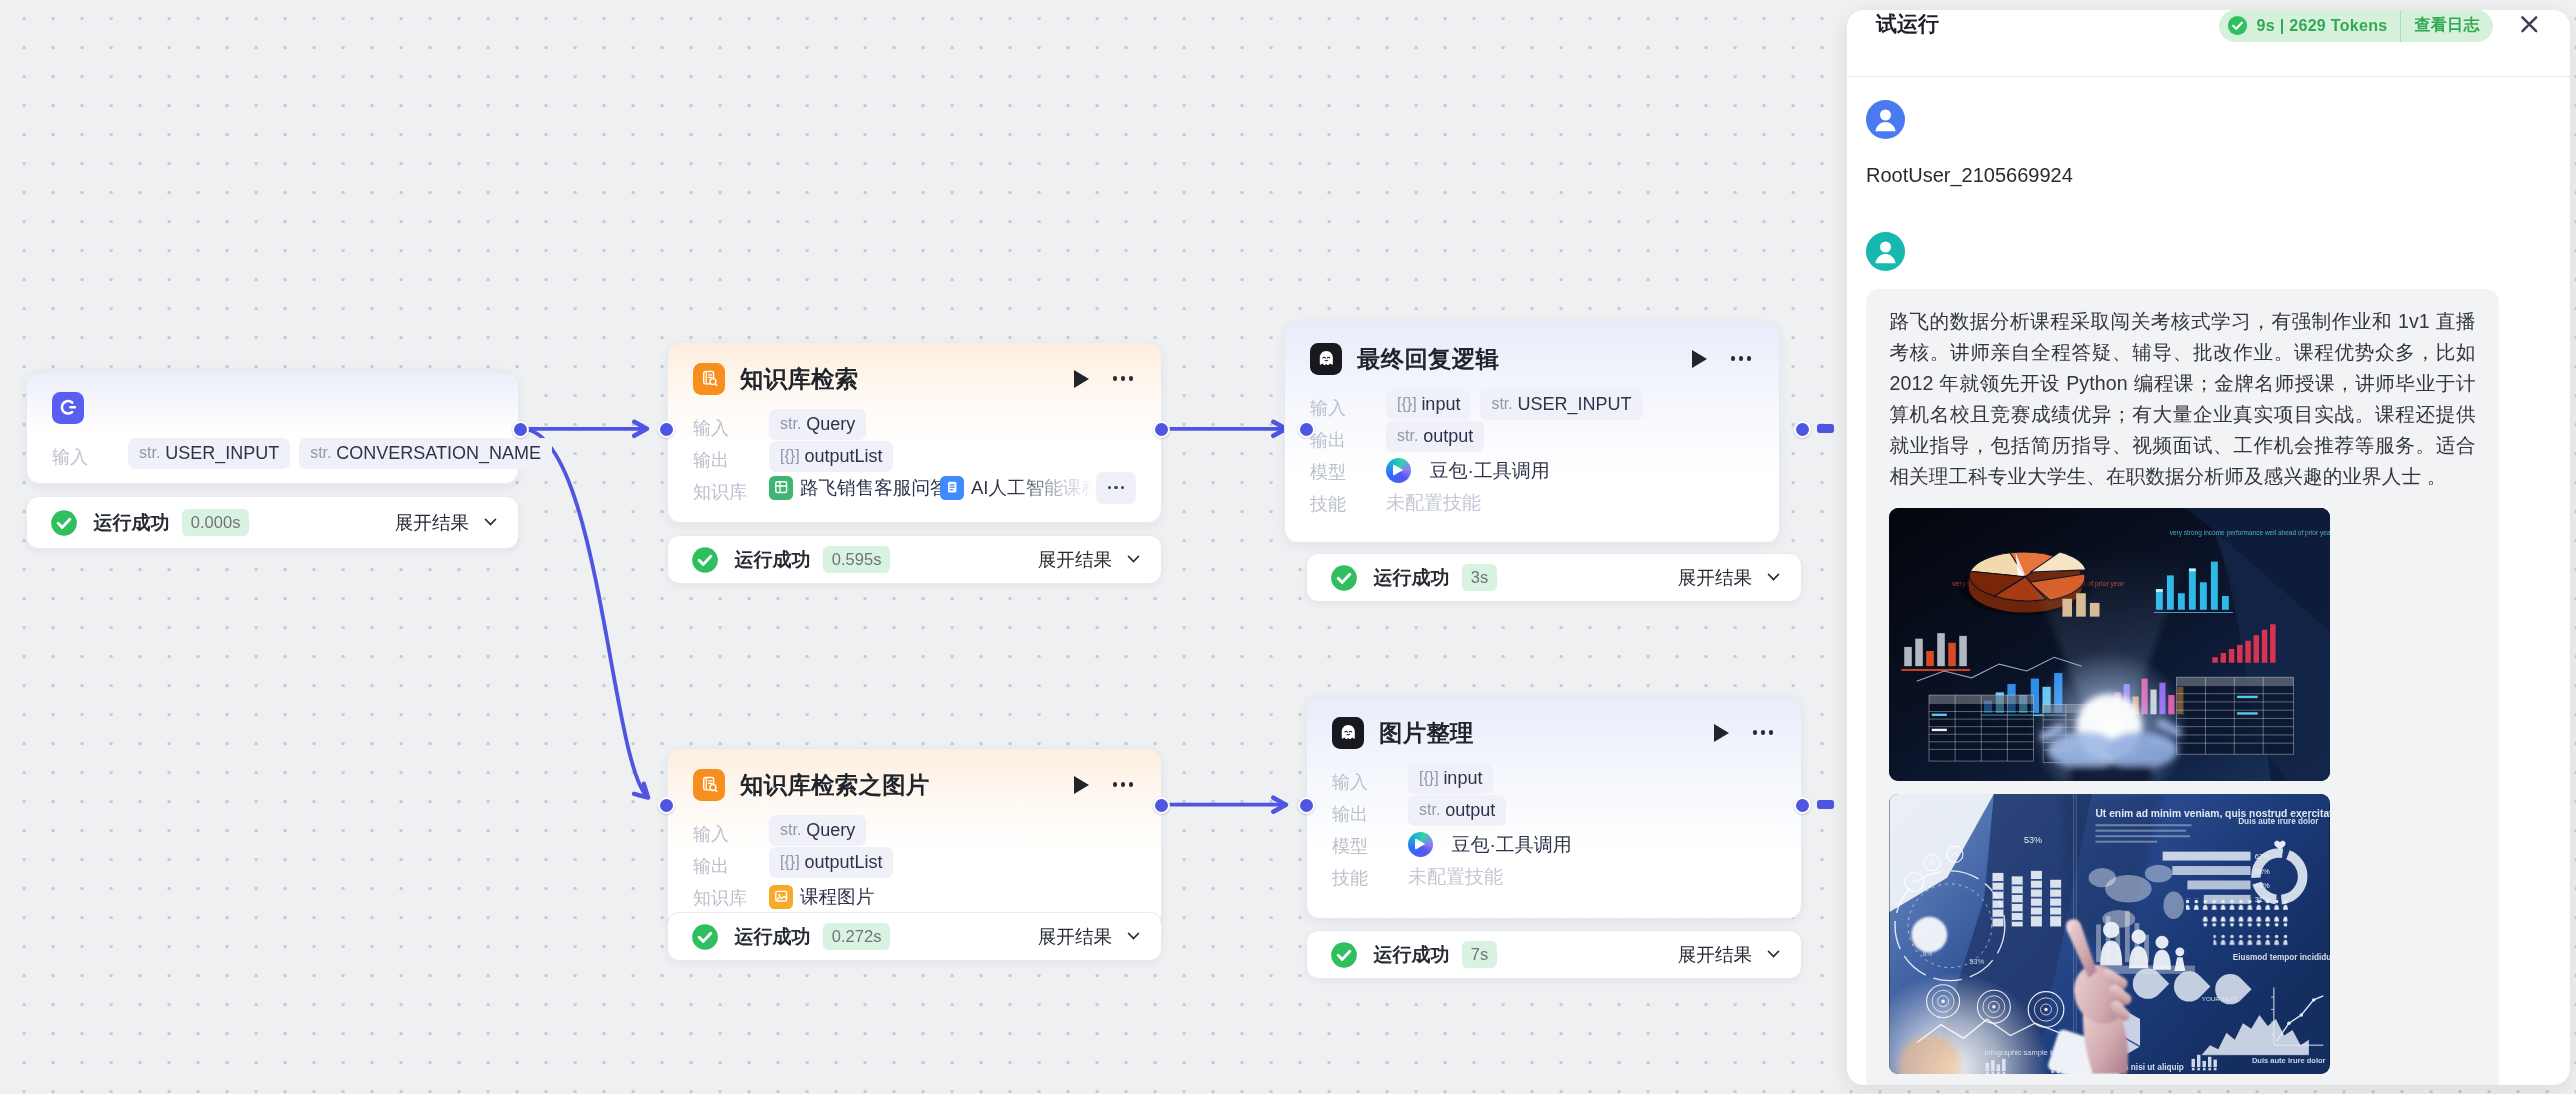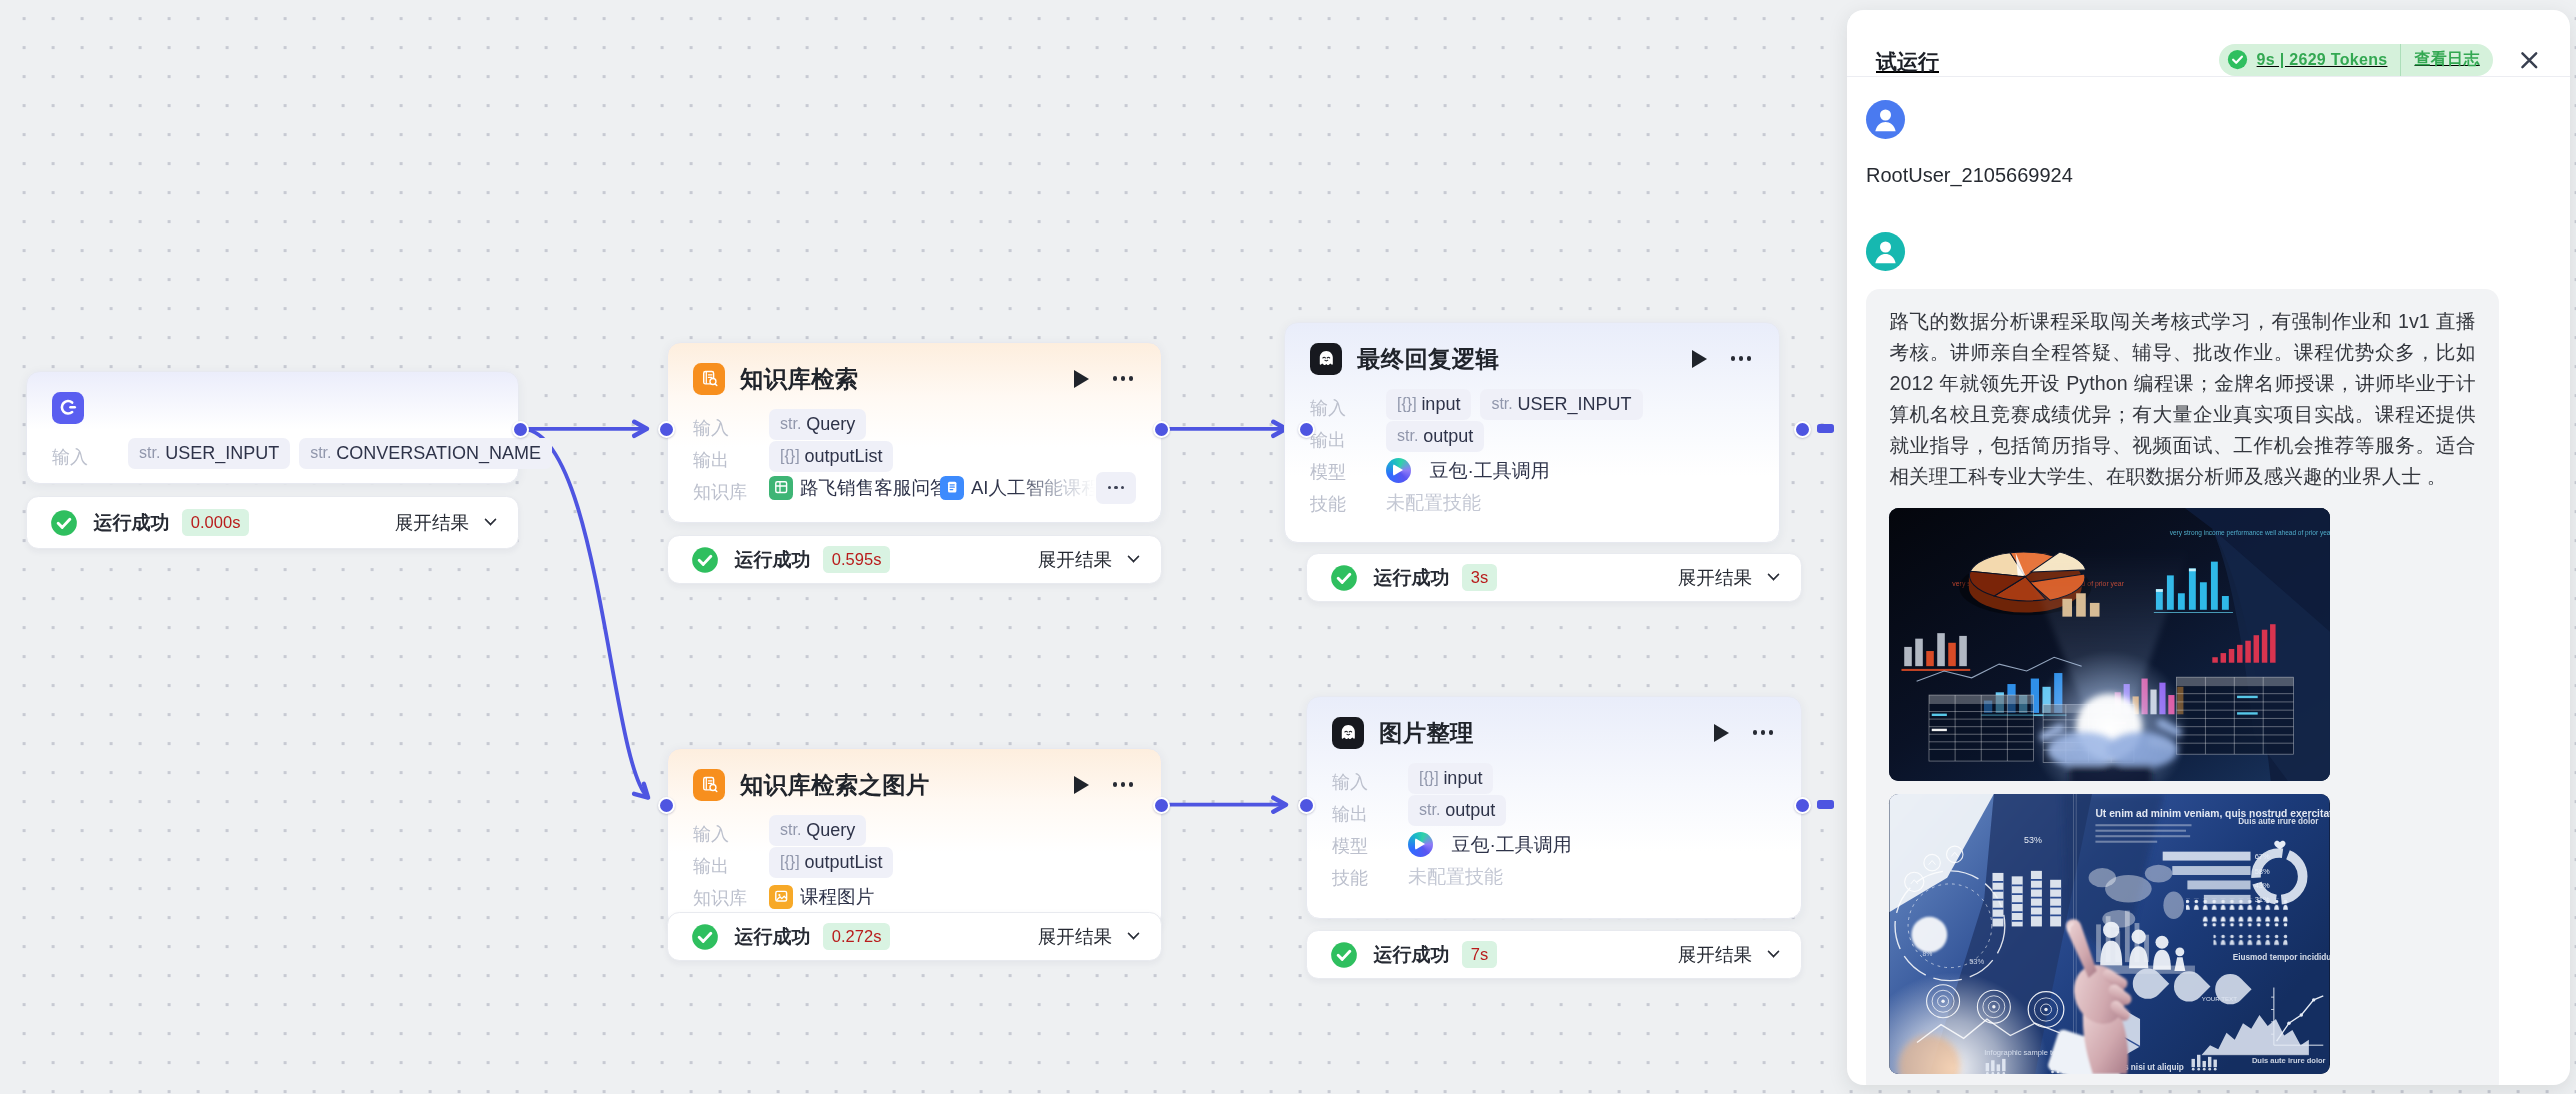--- a/index.html
+++ b/index.html
@@ -57,37 +57,37 @@
     border-radius:2.1px; }
   .model-name { font-size:19px; color:#2e3349; }
   .skill-val { font-size:19px; color:#c4c8d4; }
 
   
   .result-bar { position:absolute; background:#fff; border:1px solid #e8eaef; border-radius:12.4px;
     display:flex; align-items:center; padding:0 23.4px; gap:12.4px; z-index:2;
     box-shadow:0 2.1px 6.9px rgba(40,46,80,.05); }
   .ck { width:28px; height:28px; flex:none; }
   .rb-text { font-size:19px; font-weight:600; color:#262a33; margin-left:2.7px; }
-  .rb-time { background:#d9f3e2; color:#b91c1c; font-size:16.5px; border-radius:5.5px;
+  .rb-time { background:#d9f3e2; color:#737373; font-size:16.5px; border-radius:5.5px;
     padding:4.1px 9px; font-weight:500; }
   .rb-spacer { flex:1; }
   .rb-expand { font-size:18.6px; color:#262a33; font-weight:500; }
   .chev { width:9px; height:9px; border-right:2.1px solid #2a2e38; border-bottom:2.1px solid #2a2e38;
     transform:rotate(45deg) translate(-2.1px,-2.1px); border-radius:0.7px; margin-left:4.1px; }
 
   .port { position:absolute; width:17px; height:17px; border-radius:50%; background:#4e55e1;
     border:2.4px solid #fff; z-index:3; box-shadow:0 0.7px 2.1px rgba(30,35,90,.25); }
   .stub { position:absolute; width:16.5px; height:9px; border-radius:2.7px; background:#4e55e1; z-index:3; }
 
   
   .panel { position:absolute; left:1847px; top:9.6px; width:723px; height:1075px; background:#fff;
     border-radius:16.5px; box-shadow:0 5.5px 20.6px rgba(31,35,41,.10); z-index:10; display:flex;
     flex-direction:column; overflow:hidden; }
-  .panel-head { height:67px; flex:none; display:flex; align-items:flex-end; padding:0 26px 0 29px;
-    border-bottom:1.4px solid #ecedf2;text-decoration:underline; }
+  .panel-head { height:67px; flex:none; display:flex; align-items:flex-start; padding:0 26px 0 29px;
+    border-bottom:1.4px solid #ecedf2; }
   .panel-title { font-size:21px; font-weight:700; color:#1c1f26; flex:1; }
   .run-pill { display:flex; align-items:center; height:32px; border-radius:16px; overflow:hidden;
     background:#d5f1db; }
   .run-pill .seg1 { display:flex; align-items:center; gap:8.2px; padding:0 12.4px 0 8.2px; height:100%; }
   .run-pill .seg2 { display:flex; align-items:center; padding:0 13.7px; height:100%;
     border-left:1.4px solid rgba(51,168,82,.25); }
   .run-pill .ptxt { font-size:16px; color:#33a852; font-weight:600; letter-spacing:0.3px; }
   .pill-ck { width:21px; height:21px; }
   .close-btn { margin-left:20.6px; width:30px; height:30px; display:flex; align-items:center;
     justify-content:center; }

